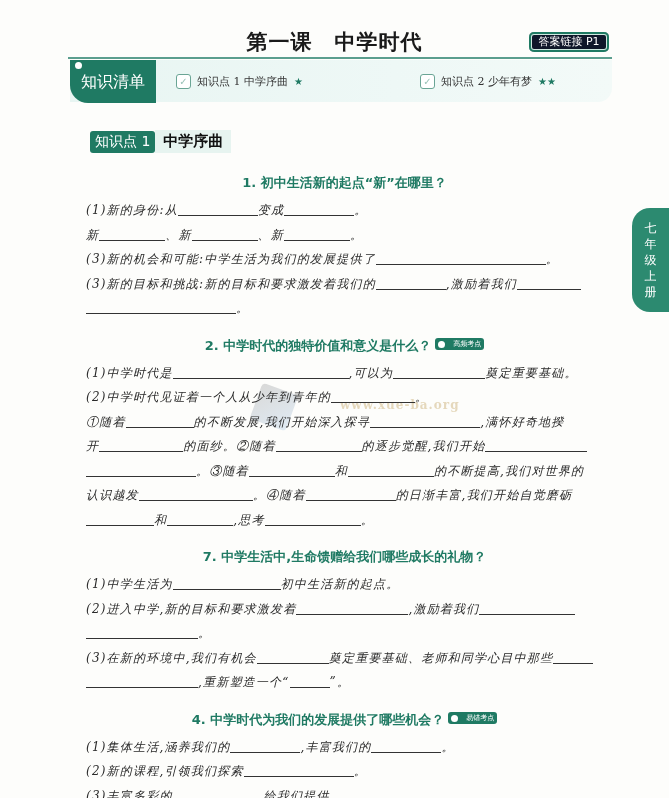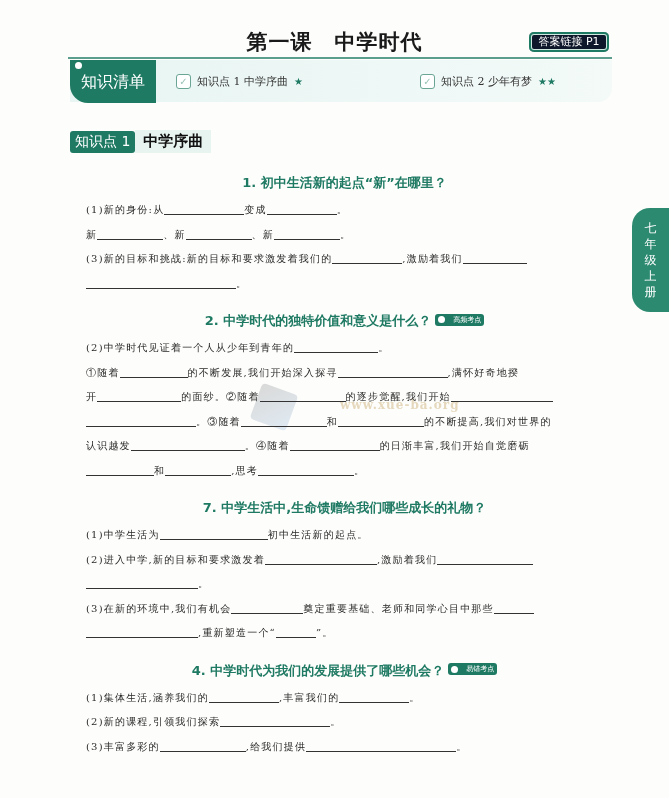--- a/index.html
+++ b/index.html
@@ -43,30 +43,30 @@
   .stars { color:#1f7a63; font-size:10px; }
   .side-tab {
     position:absolute; left:632px; top:208px; width:37px; height:104px;
     background:#2c8a70; border-top-left-radius:18px; border-bottom-left-radius:18px;
     color:#fff; font-family:"DejaVu Sans", sans-serif; font-size:12px;
     display:flex; flex-direction:column; align-items:center; justify-content:center; line-height:16px;
   }
   .kp-head { position:absolute; left:70px; top:130px; display:flex; align-items:center; }
   .kp-badge {
     background:#1f7a63; color:#fff; font-family:"DejaVu Sans", sans-serif; font-size:14px;
-    padding:2px 5px; border-radius:3px;
+    padding:2px 5px; border-radius:3px;margin-left:20px;
   }
   .kp-title {
     background:#e7f4f0; font-family:"DejaVu Sans", sans-serif; font-weight:bold; font-size:15px;
     padding:2px 8px; color:#111;
   }
   .content { position:absolute; left:72px; top:168px; width:545px; }
   .q { font-family:"DejaVu Sans", sans-serif; font-weight:bold; color:#1f7a63; font-size:13px; margin:3px; height:24px; line-height:24px;text-align:center; }
   .q-gap { height:10px; }
-  .line { font-size:10px; height:24.5px; line-height:24.5px; padding-left:14px; white-space:nowrap; letter-spacing:1.2px; }
+  .line { font-size:12px; height:24.5px; line-height:24.5px; padding-left:14px; white-space:nowrap; letter-spacing:1.2px;font-style:italic; }
   .blank { display:inline-block; border-bottom:1px solid #333; height:14px; vertical-align:-2px; }
   .badge {
     display:inline-flex; align-items:center; gap:8px; background:#1f7a63; color:#fff;
     font-size:7px; font-weight:normal; border-radius:3px; padding:1px 3px; line-height:10px; vertical-align:2px;
   }
   .badge .bi { width:7px; height:7px; border-radius:50%; background:#fff; display:inline-block; }
   .watermark {
     position:absolute; left:340px; top:398px; font-family:"DejaVu Serif", serif; font-weight:bold;
     font-size:12px; color:rgba(200,170,110,0.45); letter-spacing:1px;
   }
@@ -113,27 +113,29 @@
   <span class="kp-title">中学序曲</span>
 </div>
 
 <div class="wm-cap"></div>
 <div class="watermark">www.xue-ba.org</div>
 
 <div class="content" id="content">
     <div class="q"><span>1. 初中生活新的起点“新”在哪里？</span></div>
     <div class="line"><span>(1)新的身份:从</span><span class="blank" style="width: 80px;"></span><span>变成</span><span class="blank" style="width: 70px;"></span><span>。</span></div>
     <div class="line"><span>新</span><span class="blank" style="width: 66px;"></span><span>、新</span><span class="blank" style="width: 66px;"></span><span>、新</span><span class="blank" style="width: 66px;"></span><span>。</span></div>
+    <div class="line"><span>(3)新的机会和可能:中学生活为我们的发展提供了</span><span class="blank" style="width: 170px;"></span><span>。</span></div>
     <div class="line"><span>(3)新的目标和挑战:新的目标和要求激发着我们的</span><span class="blank" style="width: 70px;"></span><span>,激励着我们</span><span class="blank" style="width: 64px;"></span></div>
     <div class="line"><span class="blank" style="width: 150px;"></span><span>。</span></div>
     <div class="q-gap"></div>
     <div class="q"><span>2. 中学时代的独特价值和意义是什么？</span><span class="badge" style="margin-left: 4px;">
         <span class="bi"></span>
         <span>高频考点</span>
       </span></div>
+    <div class="line"><span>(1)中学时代是</span><span class="blank" style="width: 176px;"></span><span>,可以为</span><span class="blank" style="width: 92px;"></span><span>奠定重要基础。</span></div>
     <div class="line"><span>(2)中学时代见证着一个人从少年到青年的</span><span class="blank" style="width: 84px;"></span><span>。</span></div>
     <div class="line"><span>①随着</span><span class="blank" style="width: 68px;"></span><span>的不断发展,我们开始深入探寻</span><span class="blank" style="width: 110px;"></span><span>,满怀好奇地揆</span></div>
     <div class="line"><span>开</span><span class="blank" style="width: 84px;"></span><span>的面纱。②随着</span><span class="blank" style="width: 86px;"></span><span>的逐步觉醒,我们开始</span><span class="blank" style="width: 102px;"></span></div>
     <div class="line"><span class="blank" style="width: 110px;"></span><span>。③随着</span><span class="blank" style="width: 86px;"></span><span>和</span><span class="blank" style="width: 86px;"></span><span>的不断提高,我们对世界的</span></div>
     <div class="line"><span>认识越发</span><span class="blank" style="width: 114px;"></span><span>。④随着</span><span class="blank" style="width: 90px;"></span><span>的日渐丰富,我们开始自觉磨砺</span></div>
     <div class="line"><span class="blank" style="width: 68px;"></span><span>和</span><span class="blank" style="width: 66px;"></span><span>,思考</span><span class="blank" style="width: 96px;"></span><span>。</span></div>
     <div class="q-gap"></div>
     <div class="q"><span>7. 中学生活中,生命馈赠给我们哪些成长的礼物？</span></div>
     <div class="line"><span>(1)中学生活为</span><span class="blank" style="width: 108px;"></span><span>初中生活新的起点。</span></div>
     <div class="line"><span>(2)进入中学,新的目标和要求激发着</span><span class="blank" style="width: 112px;"></span><span>,激励着我们</span><span class="blank" style="width: 96px;"></span></div>

